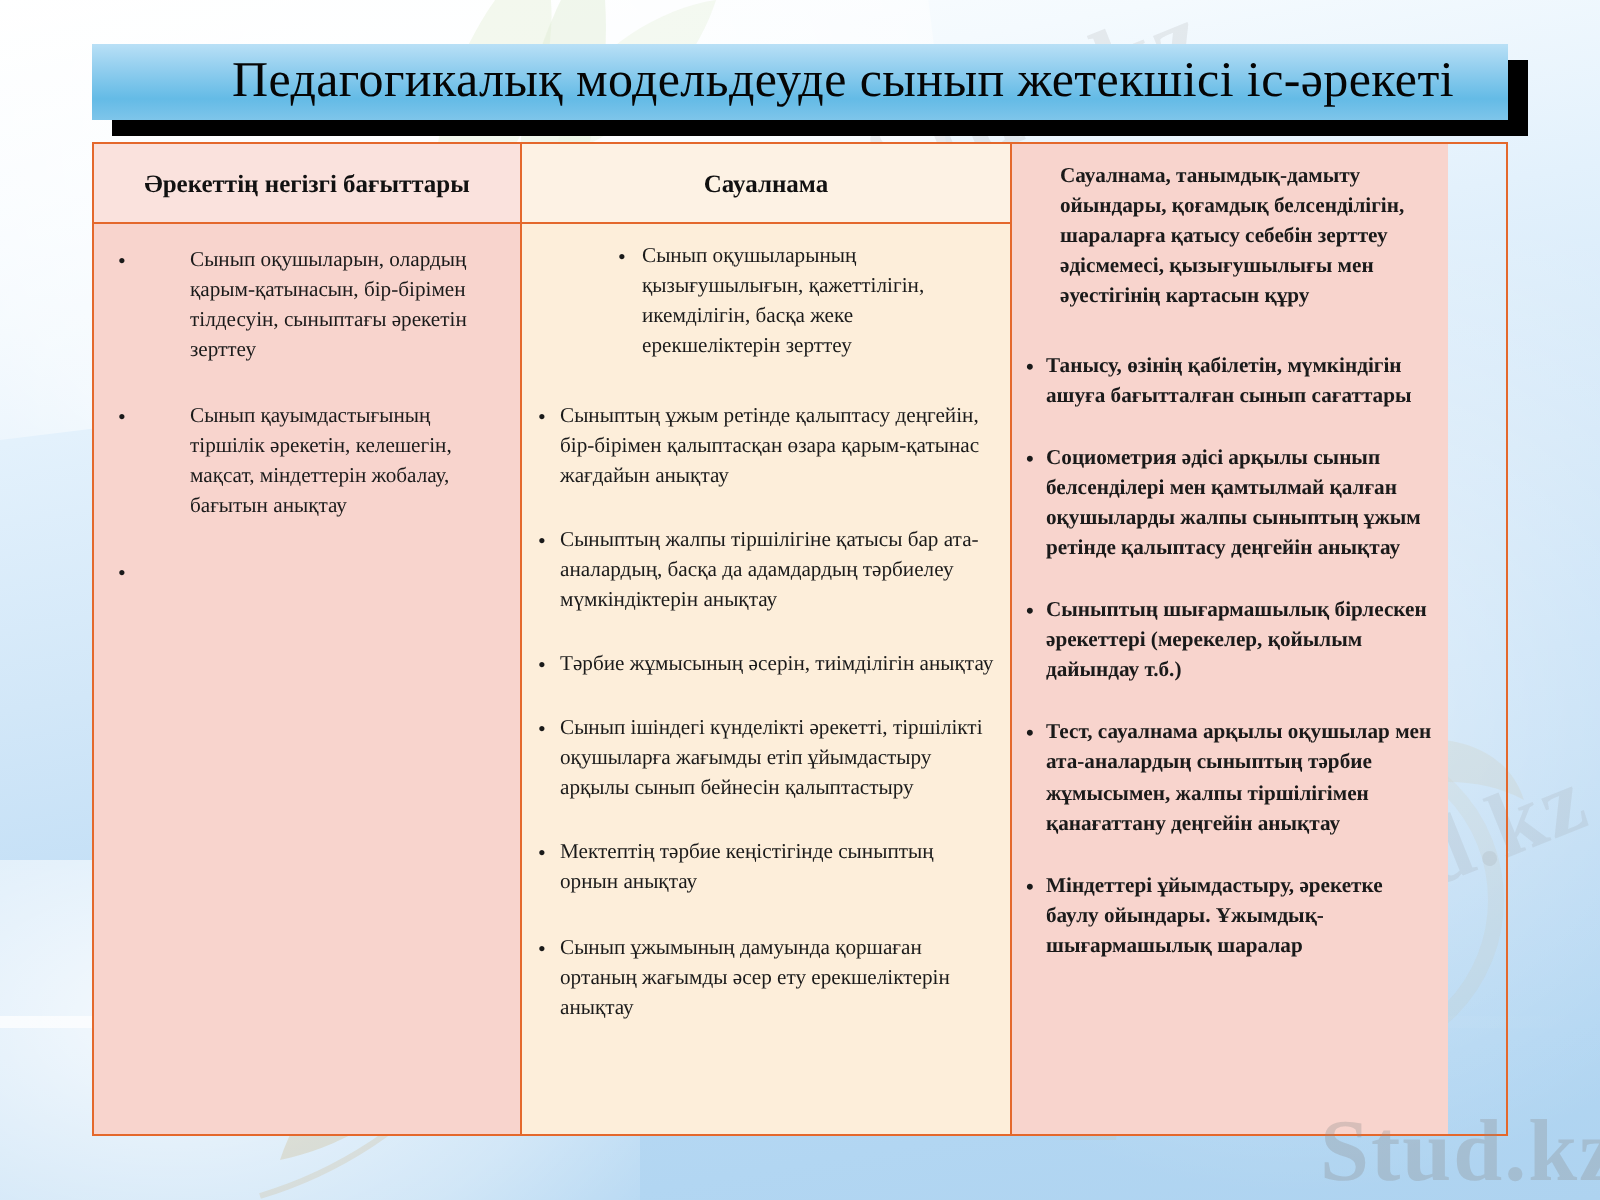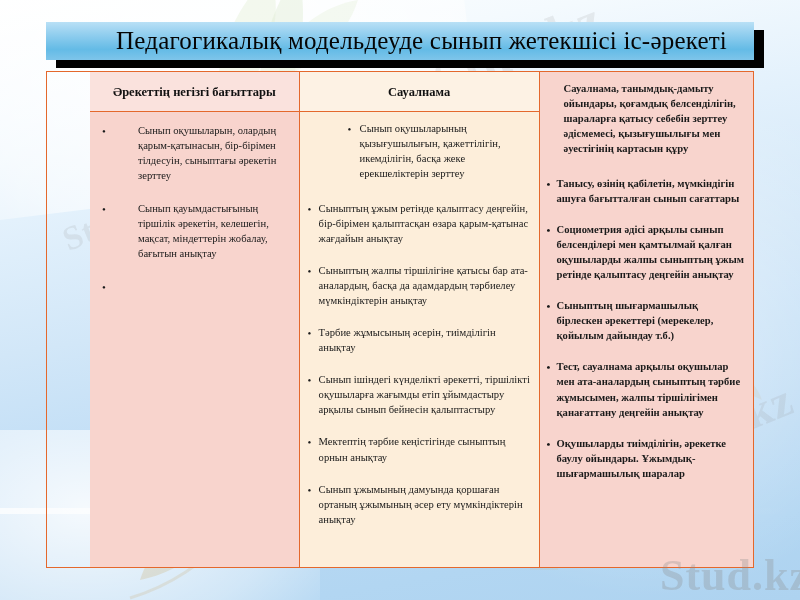--- a/index.html
+++ b/index.html
@@ -136,21 +136,21 @@
     left: 46px; top: 71px;
     width: 708px; height: 497px;
     display: flex;
     border: 1.6px solid #e4682c;
   }
   .col {
     position: relative;
     display: flex;
     flex-direction: column;
   }
-  .col-1 { width: 214px; background: #f8d4cd; border-right: 1.6px solid #e4682c; margin-left: 43px; }
+  .col-1 { width: 214px; background: #f8d4cd; border-right: 1.6px solid #e4682c; }
   .col-2 { width: 245px; background: #fdeeda; border-right: 1.6px solid #e4682c; }
   .col-3 { width: 218px; background: #f8d4cd; }
 
   .col-head {
     border-bottom: 1.6px solid #e4682c;
     padding: 6px 6px 5px;
     text-align: center;
     font-family: "Liberation Serif", serif;
     font-weight: bold;
     font-size: 12.5px;
@@ -326,21 +326,21 @@
           <li>
             <span class="bullet">•</span>
             <span class="txt">Сынып ішіндегі күнделікті әрекетті, тіршілікті оқушыларға жағымды етіп ұйымдастыру арқылы сынып бейнесін қалыптастыру</span>
           </li>
           <li>
             <span class="bullet">•</span>
             <span class="txt">Мектептің тәрбие кеңістігінде сыныптың орнын анықтау</span>
           </li>
           <li>
             <span class="bullet">•</span>
-            <span class="txt">Сынып ұжымының дамуында қоршаған ортаның ұжымының әсер ету  мүмкіндіктерін анықтау</span>
+            <span class="txt">Сынып ұжымының дамуында қоршаған ортаның жағымды әсер ету  ерекшеліктерін анықтау</span>
           </li>
         </ul>
       </div>
     </div>
 
     <div class="col col-3">
       <div class="col-body">
         <ul class="items">
           <li class="nobullet">
 
@@ -357,21 +357,21 @@
           <li>
             <span class="bullet">•</span>
             <span class="txt">Сыныптың шығармашылық бірлескен әрекеттері (мерекелер, қойылым дайындау т.б.)</span>
           </li>
           <li>
             <span class="bullet">•</span>
             <span class="txt">Тест, сауалнама арқылы оқушылар мен ата-аналардың сыныптың тәрбие жұмысымен, жалпы тіршілігімен қанағаттану деңгейін анықтау</span>
           </li>
           <li>
             <span class="bullet">•</span>
-            <span class="txt">Оқушыларды тиімділігін, әрекетке баулу ойындары. Ұжымдық-шығармашылық шаралар</span>
+            <span class="txt">Міндеттері ұйымдастыру, әрекетке баулу ойындары. Ұжымдық-шығармашылық шаралар</span>
           </li>
         </ul>
       </div>
     </div>
 
   </div>
 
   <div class="stud-wm wm7">Stud.kz</div>
 
 </div>

